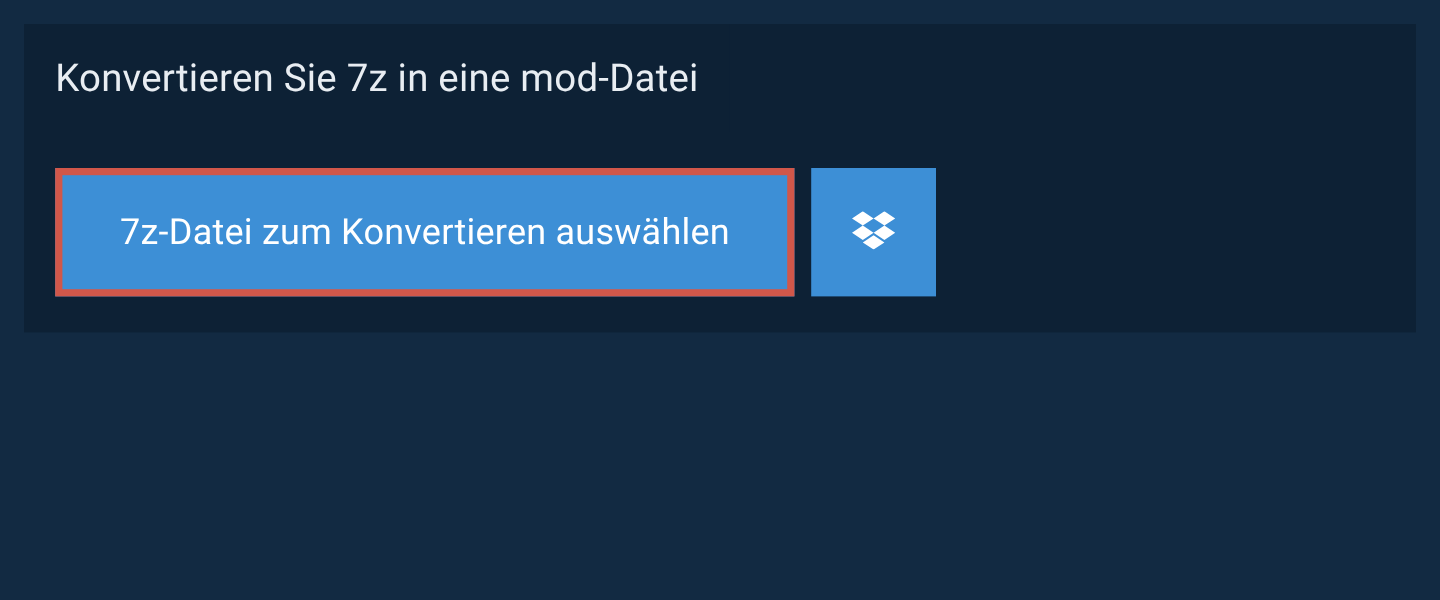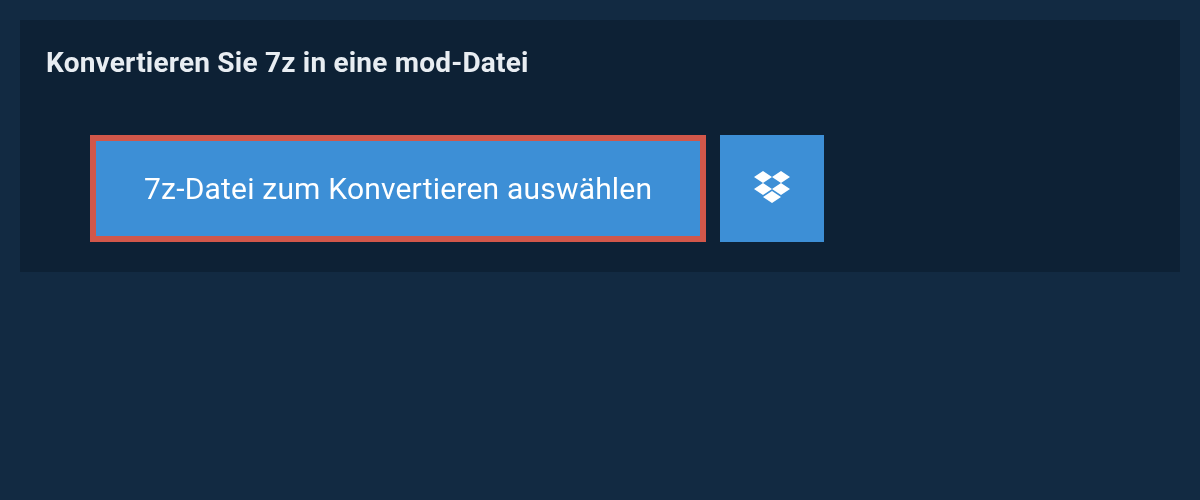--- a/index.html
+++ b/index.html
@@ -19,22 +19,22 @@
       margin: 20px 20px 0 20px;
       padding-bottom: 30px;
     }
     .title-bar {
       background: #0d2135;
       padding: 26px 26px 26px 26px;
       display: inline-block;
     }
     .title-text {
       color: #e8edf2;
-      font-size: 28px;
-      font-weight: 700;
+      font-size: 32px;
+      font-weight: 400;
       letter-spacing: 0.2px;
     }
     .button-row {
       display: flex;
       gap: 14px;
       padding: 0 26px;
       margin-top: 30px;
       align-items: stretch;
     }
     .select-button {
@@ -43,21 +43,20 @@
       color: #ffffff;
       font-size: 30px;
       font-weight: 400;
       padding: 30px 48px;
       cursor: pointer;
       display: flex;
       align-items: center;
       justify-content: center;
       text-align: center;
       letter-spacing: 0.2px;
-      margin-left: 44px;
     }
     .dropbox-button {
       background: #3d8fd6;
       width: 104px;
       cursor: pointer;
       display: flex;
       align-items: center;
       justify-content: center;
     }
     .dropbox-icon {

